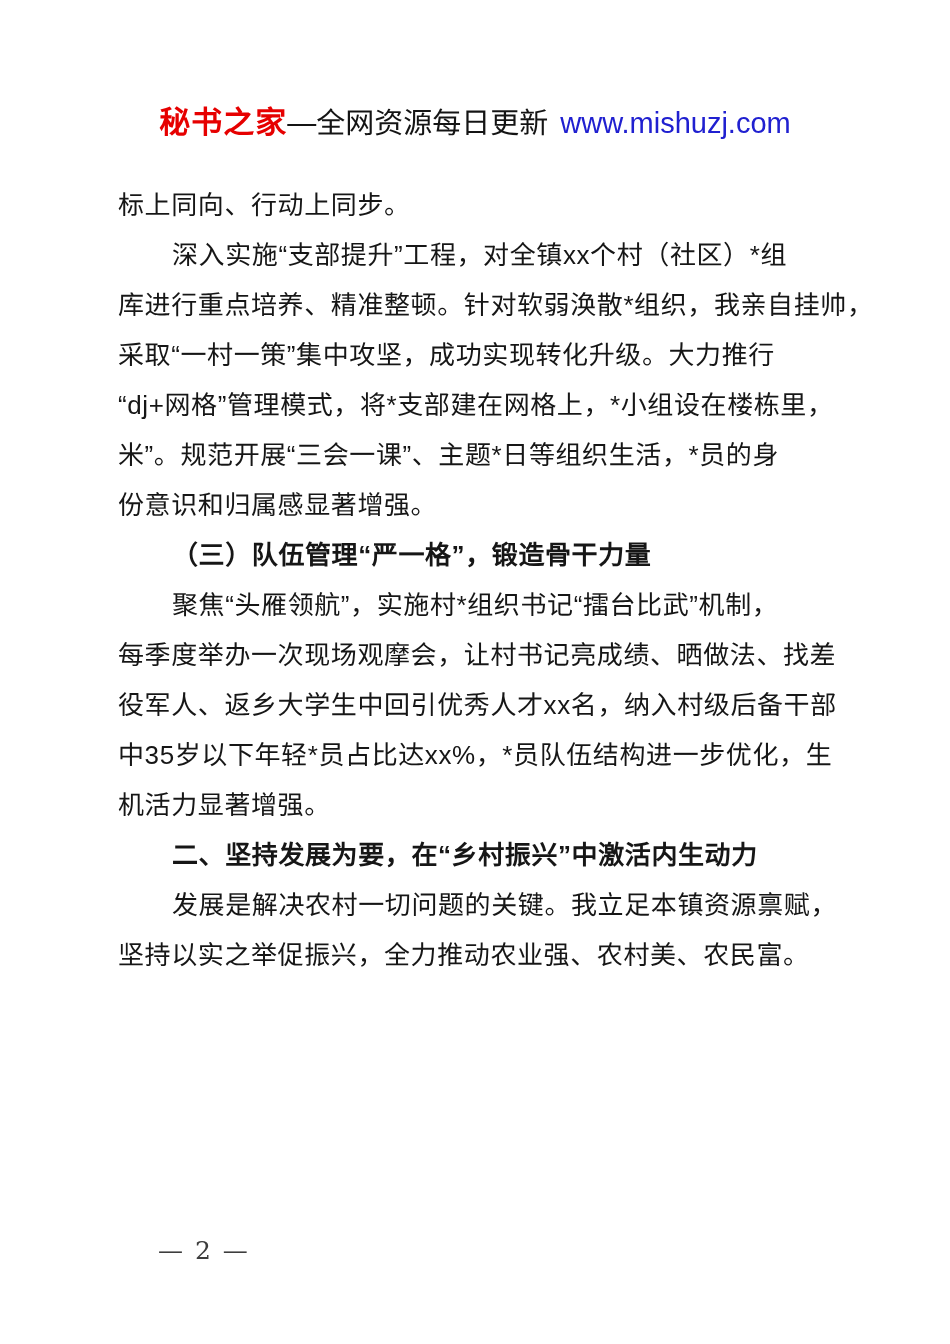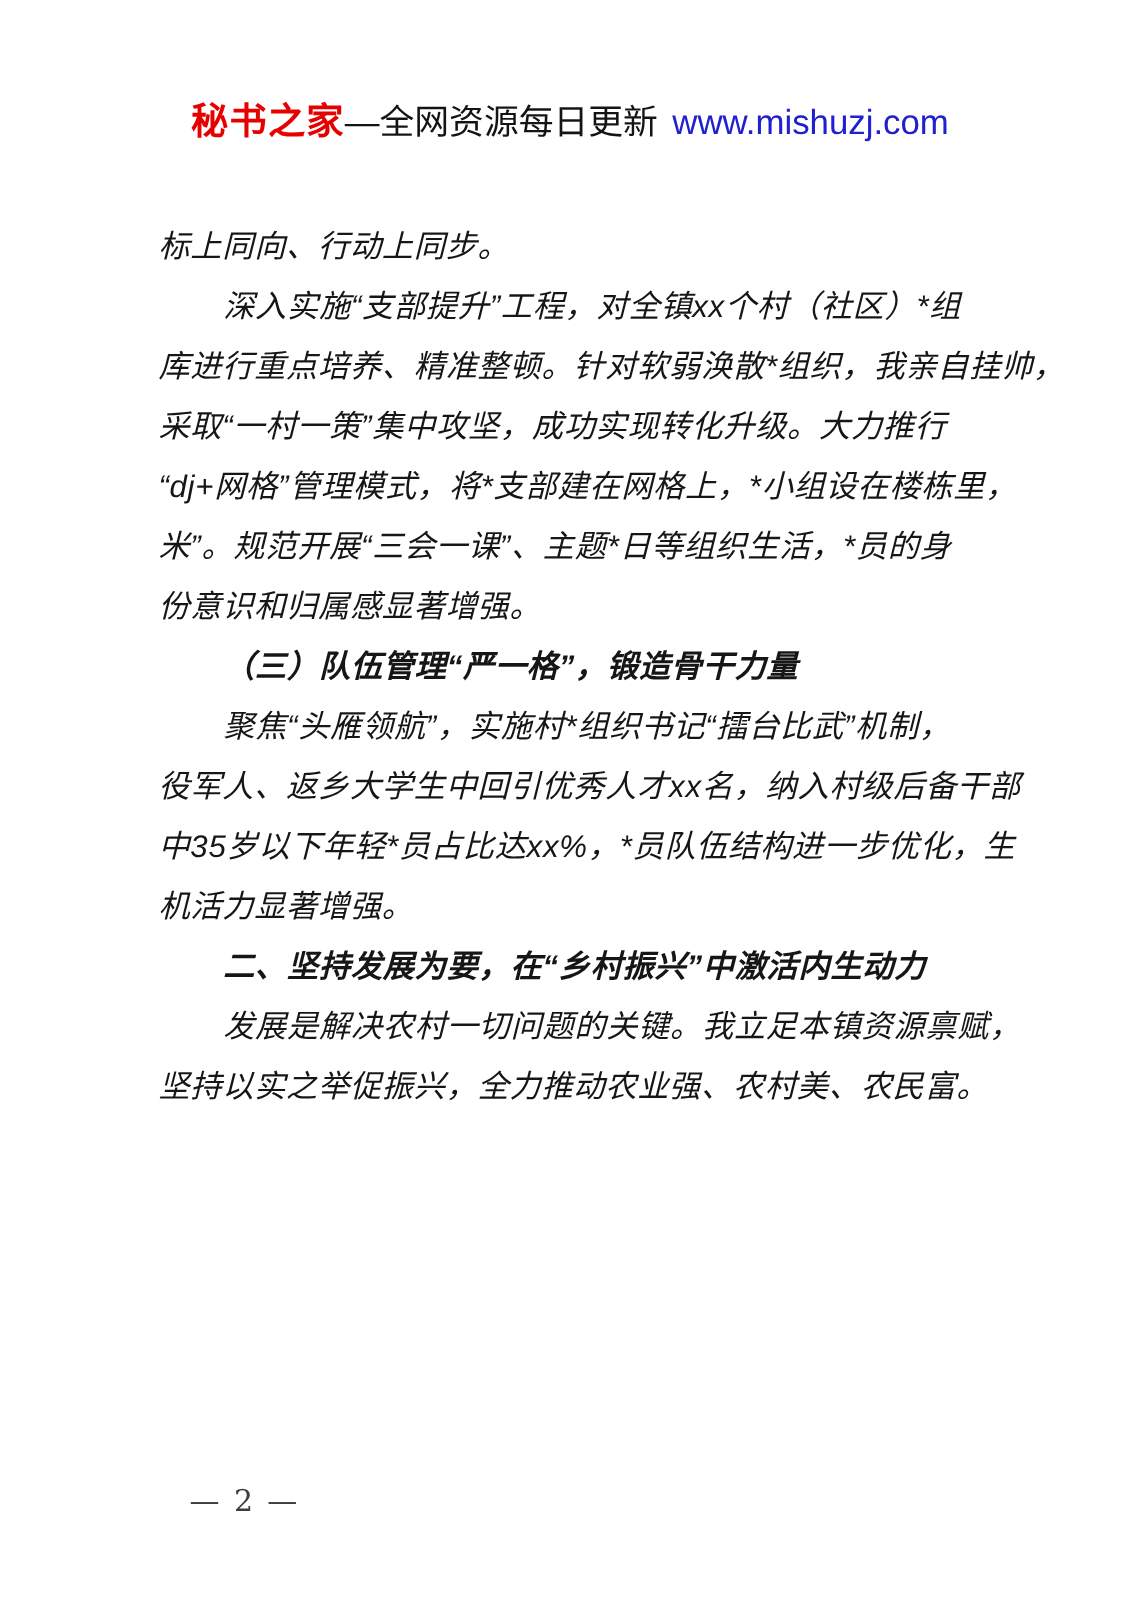--- a/index.html
+++ b/index.html
@@ -7,21 +7,21 @@
   .page {
     position: relative;
     width: 950px;
     height: 1344px;
     background: #ffffff;
     overflow: hidden;
     font-family: "Liberation Sans", "DejaVu Sans", sans-serif;
   }
   .header {
     position: absolute;
-    top: 76px;
+    top: 97px;
     left: 0;
     width: 100%;
     text-align: center;
     white-space: nowrap;
     font-size: 29px;
     color: #141414;
   }
   .header .brand {
     font-weight: bold;
     font-size: 31px;
@@ -35,23 +35,22 @@
     font-size: 29px;
     color: #141414;
   }
   .header .url {
     margin-left: 12px;
     font-size: 29px;
   }
   .content {
     position: absolute;
     top: 180px;
-    left: 132px;
+    left: 118px;
     width: 744px;
-    font-style: italic;
   }
   .line {
     font-size: 26px;
     line-height: 50px;
     height: 50px;
     color: #161616;
     letter-spacing: 0.6px;
     white-space: nowrap;
   }
   .line.indent { text-indent: 54px; }
@@ -78,20 +77,21 @@
   <div class="content" id="doc-lines">
       <div class="line">标上同向、行动上同步。</div>
       <div class="line indent">深入实施“支部提升”工程，对全镇xx个村（社区）*组</div>
       <div class="line">库进行重点培养、精准整顿。针对软弱涣散*组织，我亲自挂帅，</div>
       <div class="line">采取“一村一策”集中攻坚，成功实现转化升级。大力推行</div>
       <div class="line">“dj+网格”管理模式，将*支部建在网格上，*小组设在楼栋里，</div>
       <div class="line">米”。规范开展“三会一课”、主题*日等组织生活，*员的身</div>
       <div class="line">份意识和归属感显著增强。</div>
       <div class="line heading indent">（三）队伍管理“严一格”，锻造骨干力量</div>
       <div class="line indent">聚焦“头雁领航”，实施村*组织书记“擂台比武”机制，</div>
+      <div class="line">每季度举办一次现场观摩会，让村书记亮成绩、晒做法、找差</div>
       <div class="line">役军人、返乡大学生中回引优秀人才xx名，纳入村级后备干部</div>
       <div class="line">中35岁以下年轻*员占比达xx%，*员队伍结构进一步优化，生</div>
       <div class="line">机活力显著增强。</div>
       <div class="line heading indent">二、坚持发展为要，在“乡村振兴”中激活内生动力</div>
       <div class="line indent">发展是解决农村一切问题的关键。我立足本镇资源禀赋，</div>
       <div class="line">坚持以实之举促振兴，全力推动农业强、农村美、农民富。</div>
     </div>
 
   <div class="footer">
     <span>— 2 —</span>

